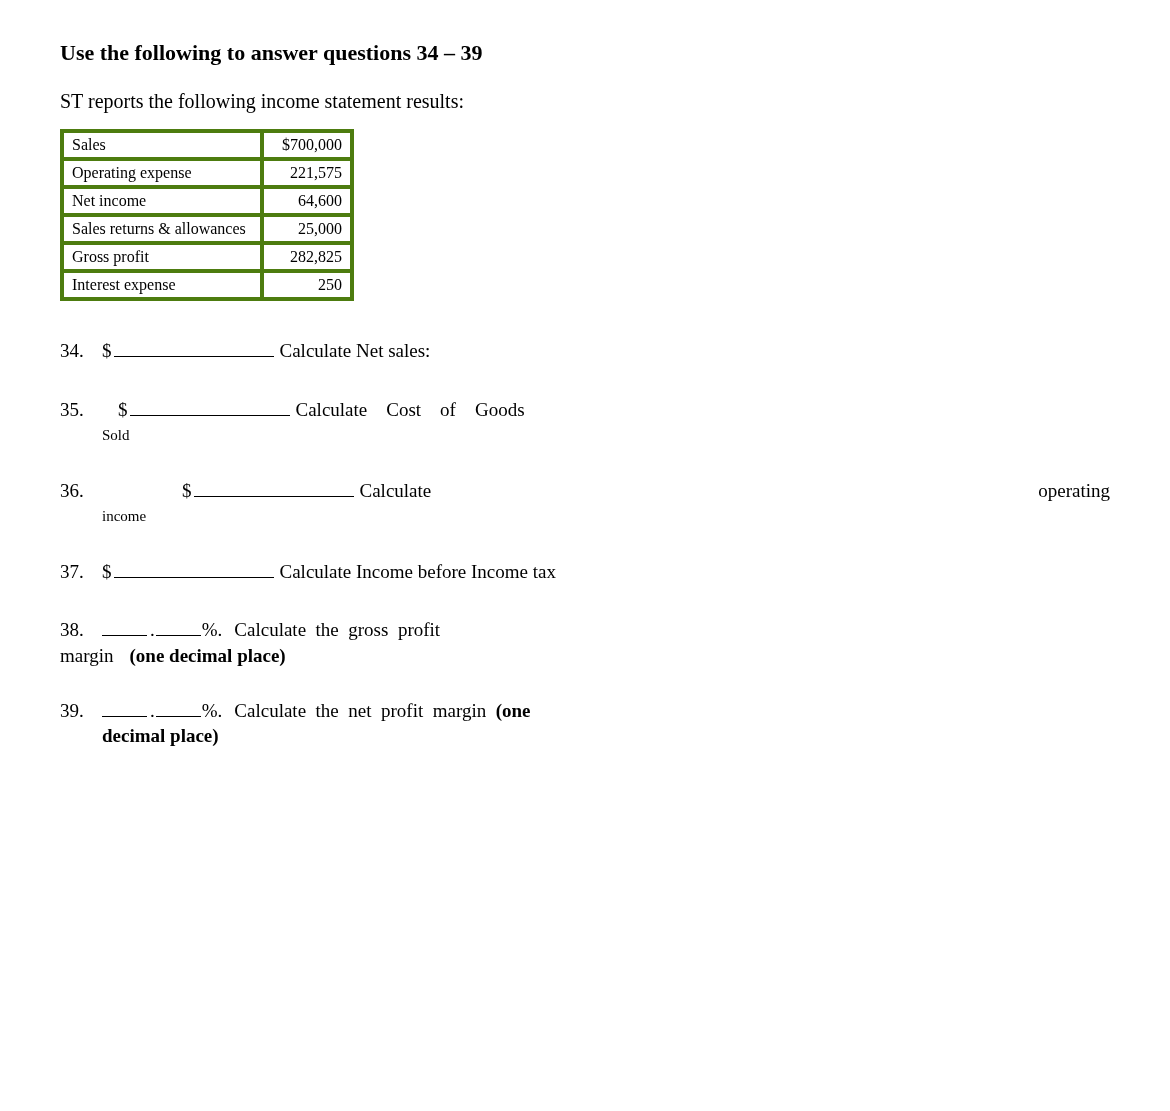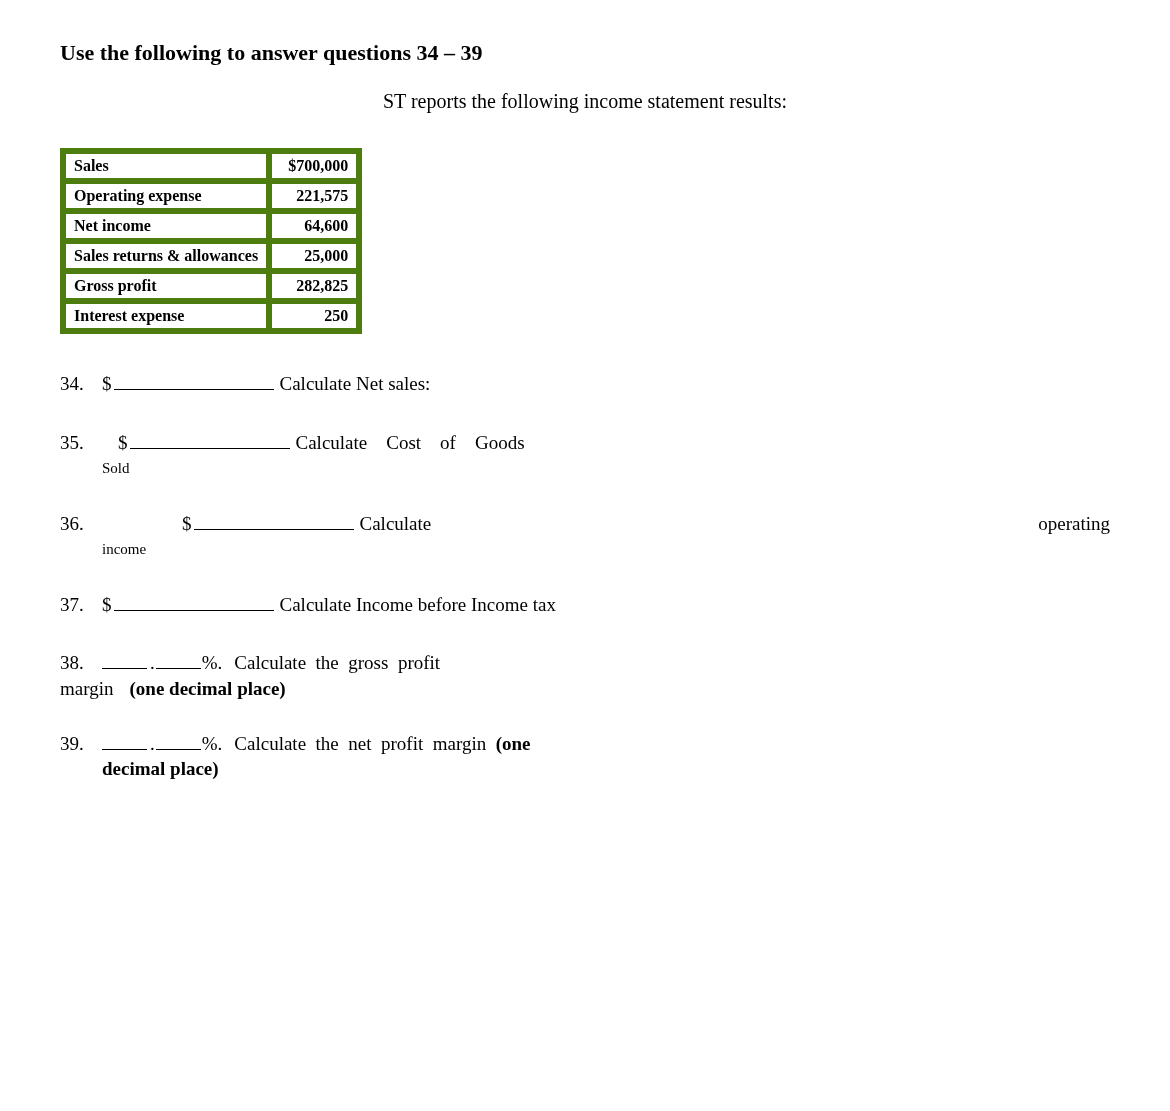--- a/index.html
+++ b/index.html
@@ -19,35 +19,33 @@
     }
 
     .main-title {
       font-weight: bold;
       font-size: 22px;
       margin-bottom: 24px;
     }
 
     .subtitle {
       font-size: 20px;
-      margin-bottom: 35px;
-      text-align: center;
+      margin-bottom: 16px;
     }
 
     .income-table {
       border-collapse: collapse;
       margin-bottom: 36px;
       font-size: 16px;
     }
 
     .income-table td {
-      border: 6px solid #4d7c0f;
+      border: 4px solid #4d7c0f;
       padding: 3px 8px;
       white-space: nowrap;
-      font-weight: bold;
     }
 
     .income-table td:first-child {
       text-align: left;
       min-width: 200px;
     }
 
     .income-table td:last-child {
       text-align: right;
       min-width: 90px;

